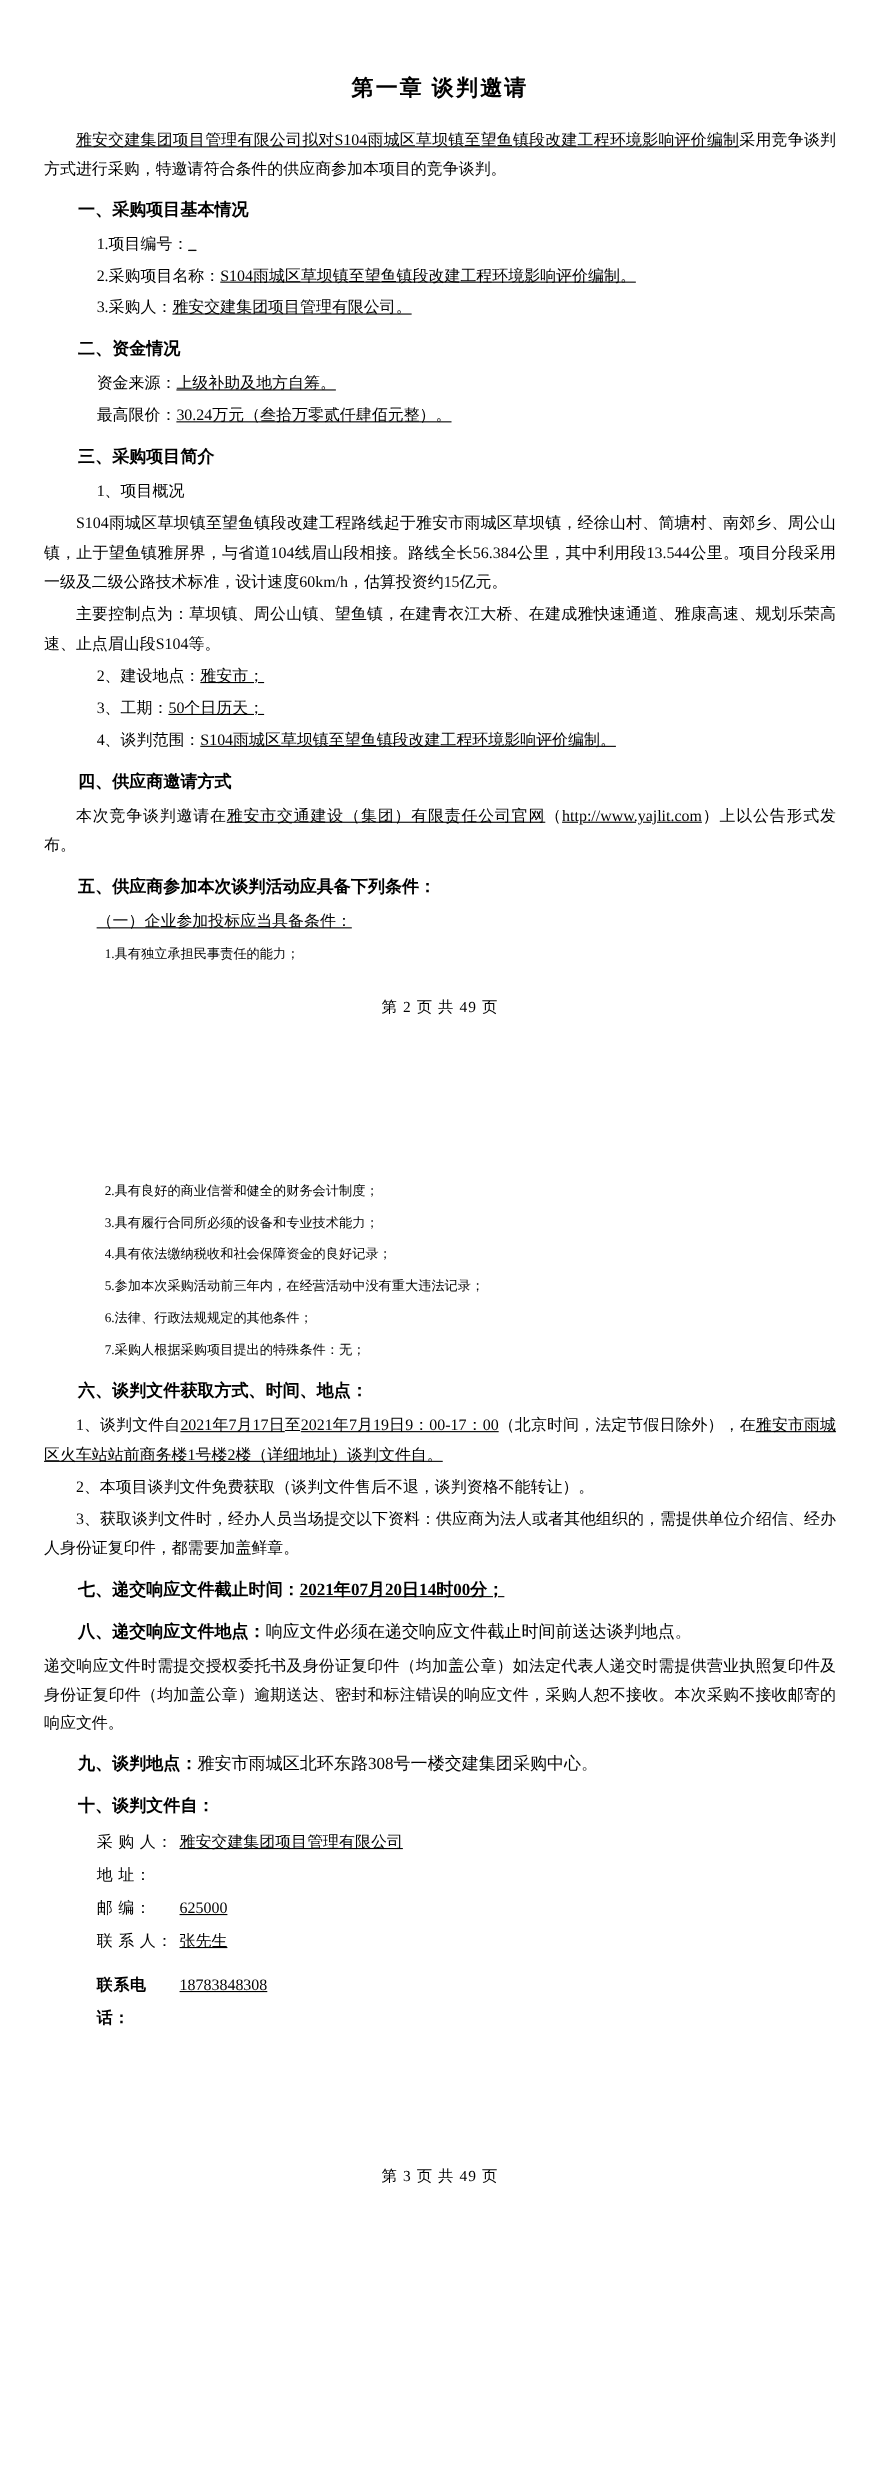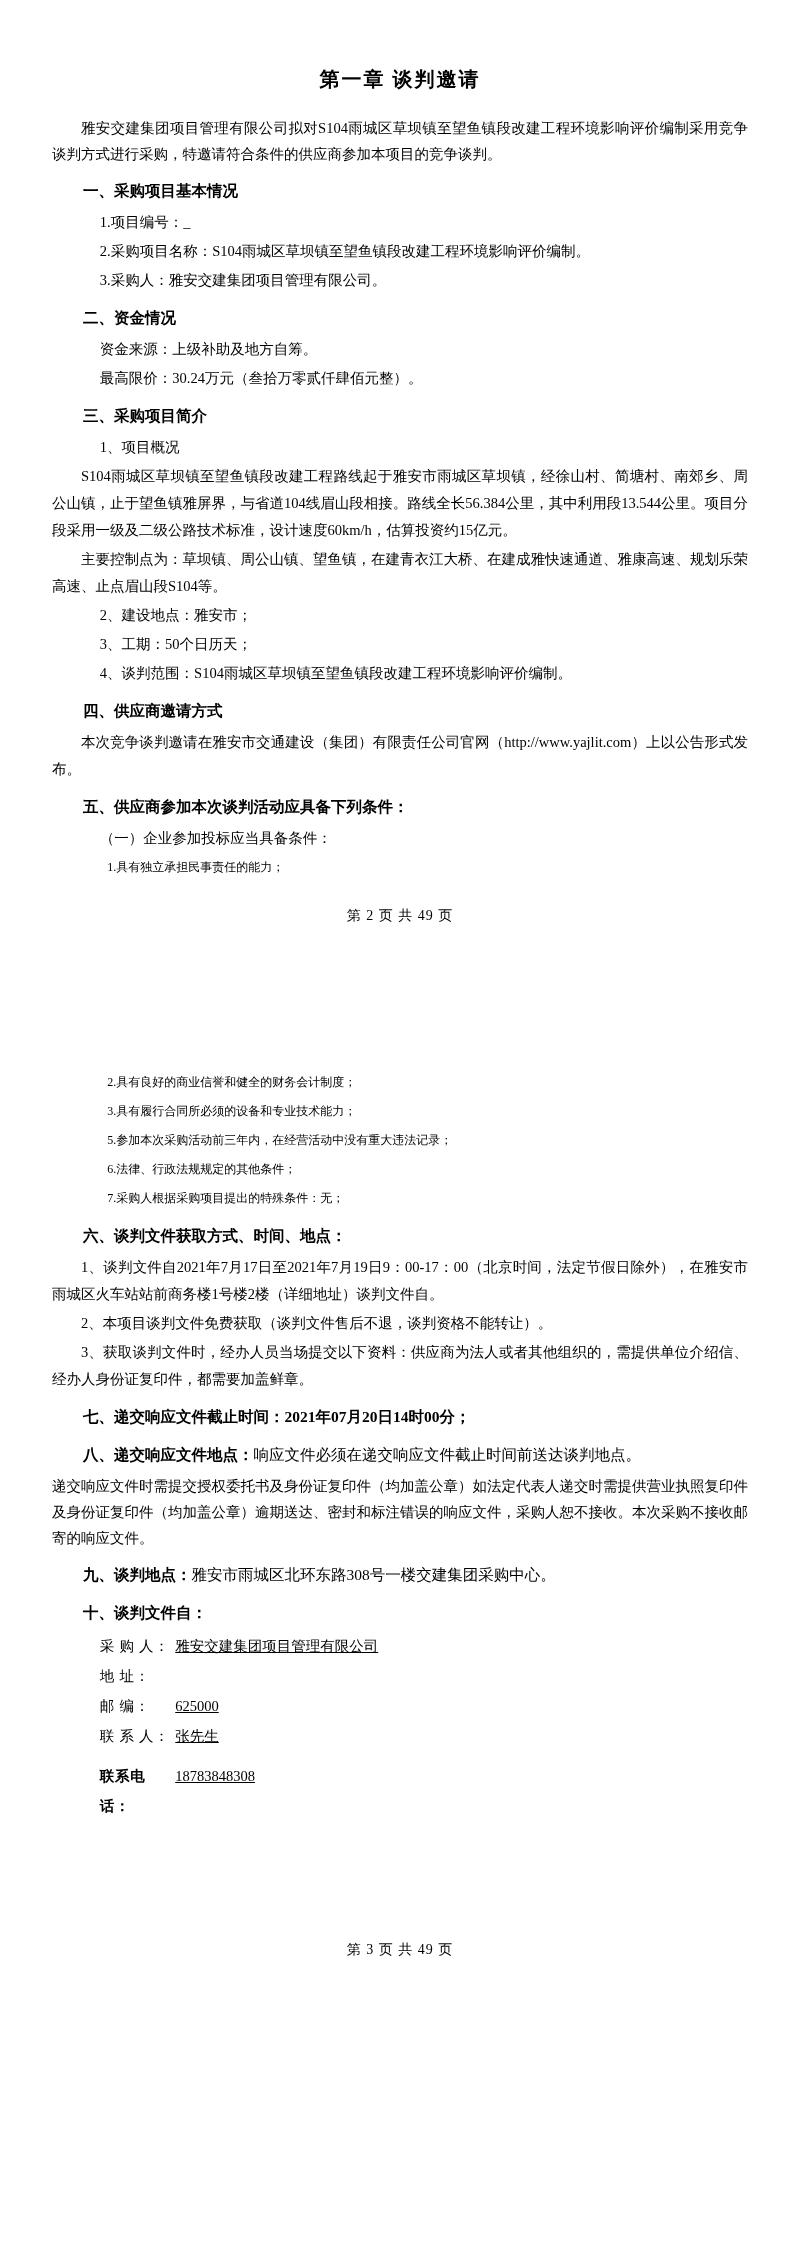--- a/index.html
+++ b/index.html
@@ -10,40 +10,40 @@
   body {
     width: 800px;
     font-family: "Liberation Serif", "DejaVu Serif", serif;
     color: #000;
     -webkit-font-smoothing: antialiased;
   }
   .page {
     position: relative;
     width: 800px;
     box-sizing: border-box;
-    padding: 0 52px;
+    padding: 0 40px;
   }
   .page1 { padding-top: 66px; }
   .page2 { padding-top: 40px; }
 
   h1.doc-title {
     font-size: 20px;
     font-weight: bold;
     text-align: center;
     margin: 0 0 22px 0;
     letter-spacing: 2px;
   }
   p {
     margin: 0 0 4px 0;
     font-size: 14.5px;
     line-height: 26px;
     text-align: justify;
   }
   .indent2 { text-indent: 2em; }
-  .u { }
+  .u { text-decoration: underline; }
   .section-h {
     font-size: 15.5px;
     font-weight: bold;
     margin: 10px 0 4px 0;
     text-indent: 2em;
     line-height: 28px;
   }
   .sub-item {
     font-size: 14.5px;
     line-height: 27px;
@@ -131,20 +131,21 @@
 
   <div class="footer">第 2 页 共 49 页</div>
 </div>
 
 <div class="page page2">
 
   <div class="gap-big"></div>
 
   <p class="sub-item2">2.具有良好的商业信誉和健全的财务会计制度；</p>
   <p class="sub-item2">3.具有履行合同所必须的设备和专业技术能力；</p>
+  <p class="sub-item2">4.具有依法缴纳税收和社会保障资金的良好记录；</p>
   <p class="sub-item2">5.参加本次采购活动前三年内，在经营活动中没有重大违法记录；</p>
   <p class="sub-item2">6.法律、行政法规规定的其他条件；</p>
   <p class="sub-item2">7.采购人根据采购项目提出的特殊条件：无；</p>
 
   <div class="section-h">六、谈判文件获取方式、时间、地点：</div>
   <p class="body-line"><span>1、谈判文件自</span><span class="u">2021年7月17日</span><span>至</span><span class="u">2021年7月19日9：00-17：00</span><span>（北京时间，法定节假日除外），在</span><span class="u">雅安市雨城区火车站站前商务楼1号楼2楼（详细地址）</span><span class="u">谈判文件自。</span></p>
   <p class="body-line">2、本项目谈判文件免费获取（谈判文件售后不退，谈判资格不能转让）。</p>
   <p class="body-line">3、获取谈判文件时，经办人员当场提交以下资料：供应商为法人或者其他组织的，需提供单位介绍信、经办人身份证复印件，都需要加盖鲜章。</p>
 
   <div class="section-h"><span>七、递交响应文件截止时间：</span><span class="u">2021年07月20日14时00分；</span></div>

